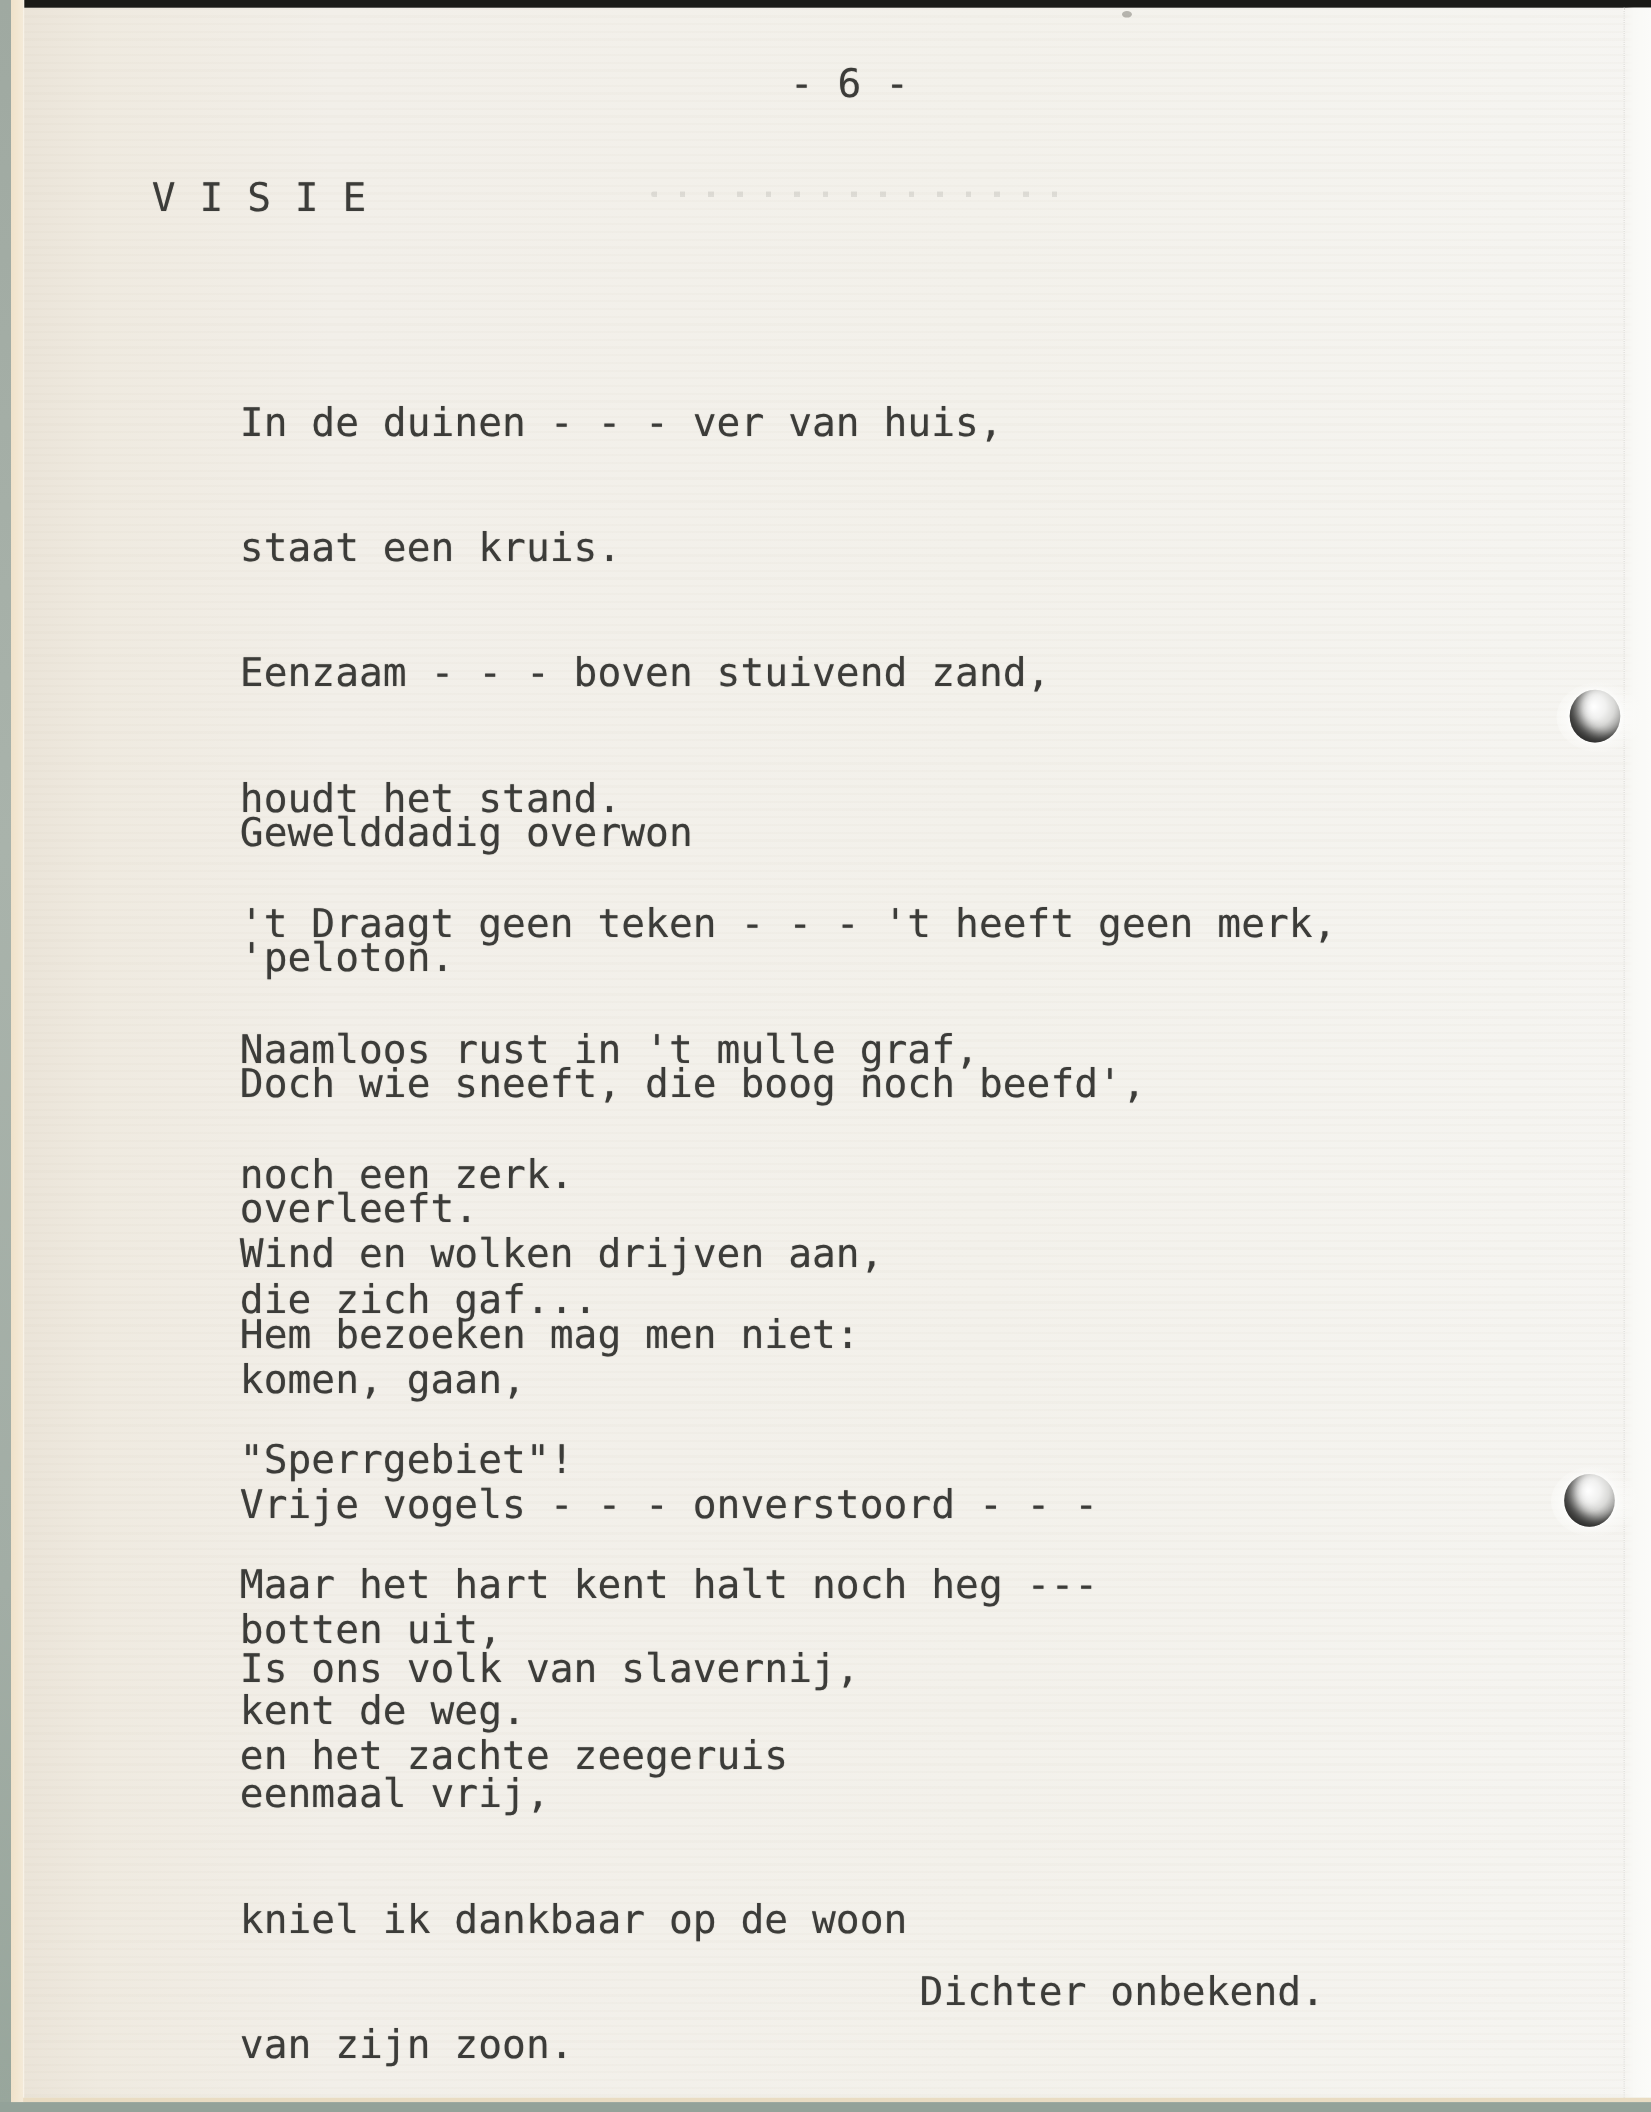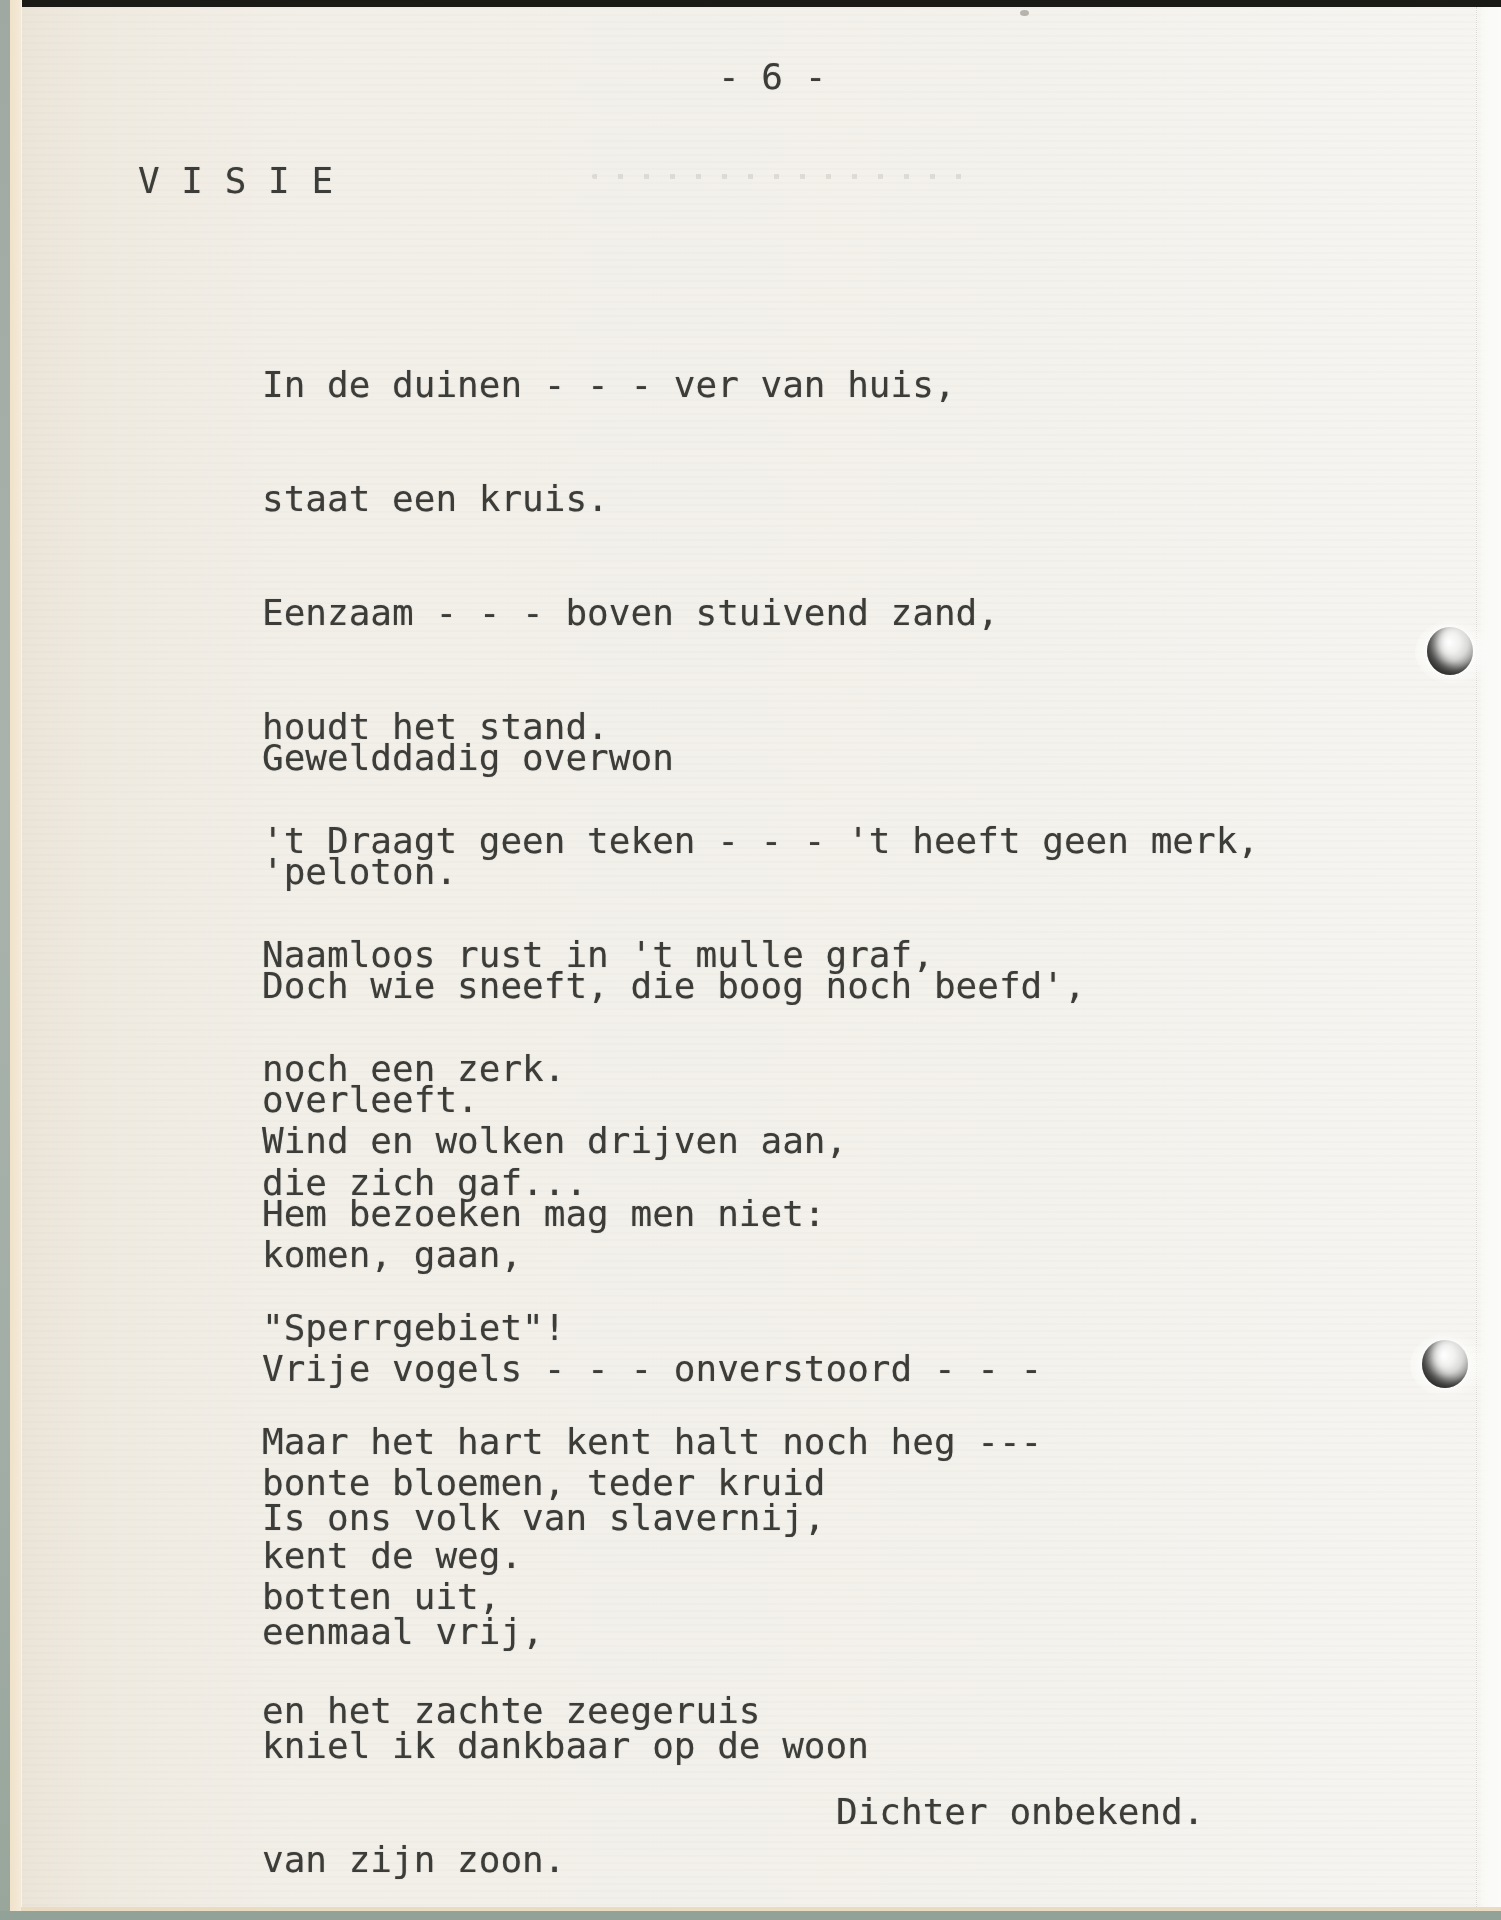--- a/index.html
+++ b/index.html
@@ -78,21 +78,21 @@
     text-shadow: 0 0 1px rgba(62,62,58,0.45);
   }
   .page-number { top: 58px; left: 718px; }
   .doc-title   { top: 162px; left: 138px; }
   .attribution { top: 1793px; left: 836px; }
   .stanza { position: absolute; left: 218px; }
   .stanza-1 { top: 290px; }
   .stanza-2 { top: 663px; }
   .stanza-3 { top: 1046px; }
   .stanza-4 { top: 1423px; }
-  .line { height: 38px; margin-left: 44px; }
+  .line { height: 38px; }
   
   .bleed-marks {
     position: absolute; top: 174px; left: 592px; width: 375px; height: 5px;
     background: repeating-linear-gradient(to right,
       rgba(110,110,105,0.35) 0 5px, rgba(110,110,105,0) 5px 26px);
     opacity: 0.45;
     border-radius: 2px;
   }
   .speck {
     position: absolute; background: rgba(120,118,110,0.5); border-radius: 50%;
@@ -143,21 +143,20 @@
     <div class="line">Hem bezoeken mag men niet:</div>
     <div class="line">"Sperrgebiet"!</div>
     <div class="line">Maar het hart kent halt noch heg ---</div>
     <div class="line">kent de weg.</div>
   </div>
 
   <div class="typewriter stanza stanza-3">
     <div class="line">Wind en wolken drijven aan,</div>
     <div class="line">komen, gaan,</div>
     <div class="line">Vrije vogels - - - onverstoord - - -</div>
-    <div class="line">bonte bloemen, teder kruid</div>
     <div class="line">botten uit,</div>
     <div class="line">en het zachte zeegeruis</div>
     
   </div>
 
   <div class="typewriter stanza stanza-4">
     <div class="line">Is ons volk van slavernij,</div>
     <div class="line">eenmaal vrij,</div>
     <div class="line">kniel ik dankbaar op de woon</div>
     <div class="line">van zijn zoon.</div>

